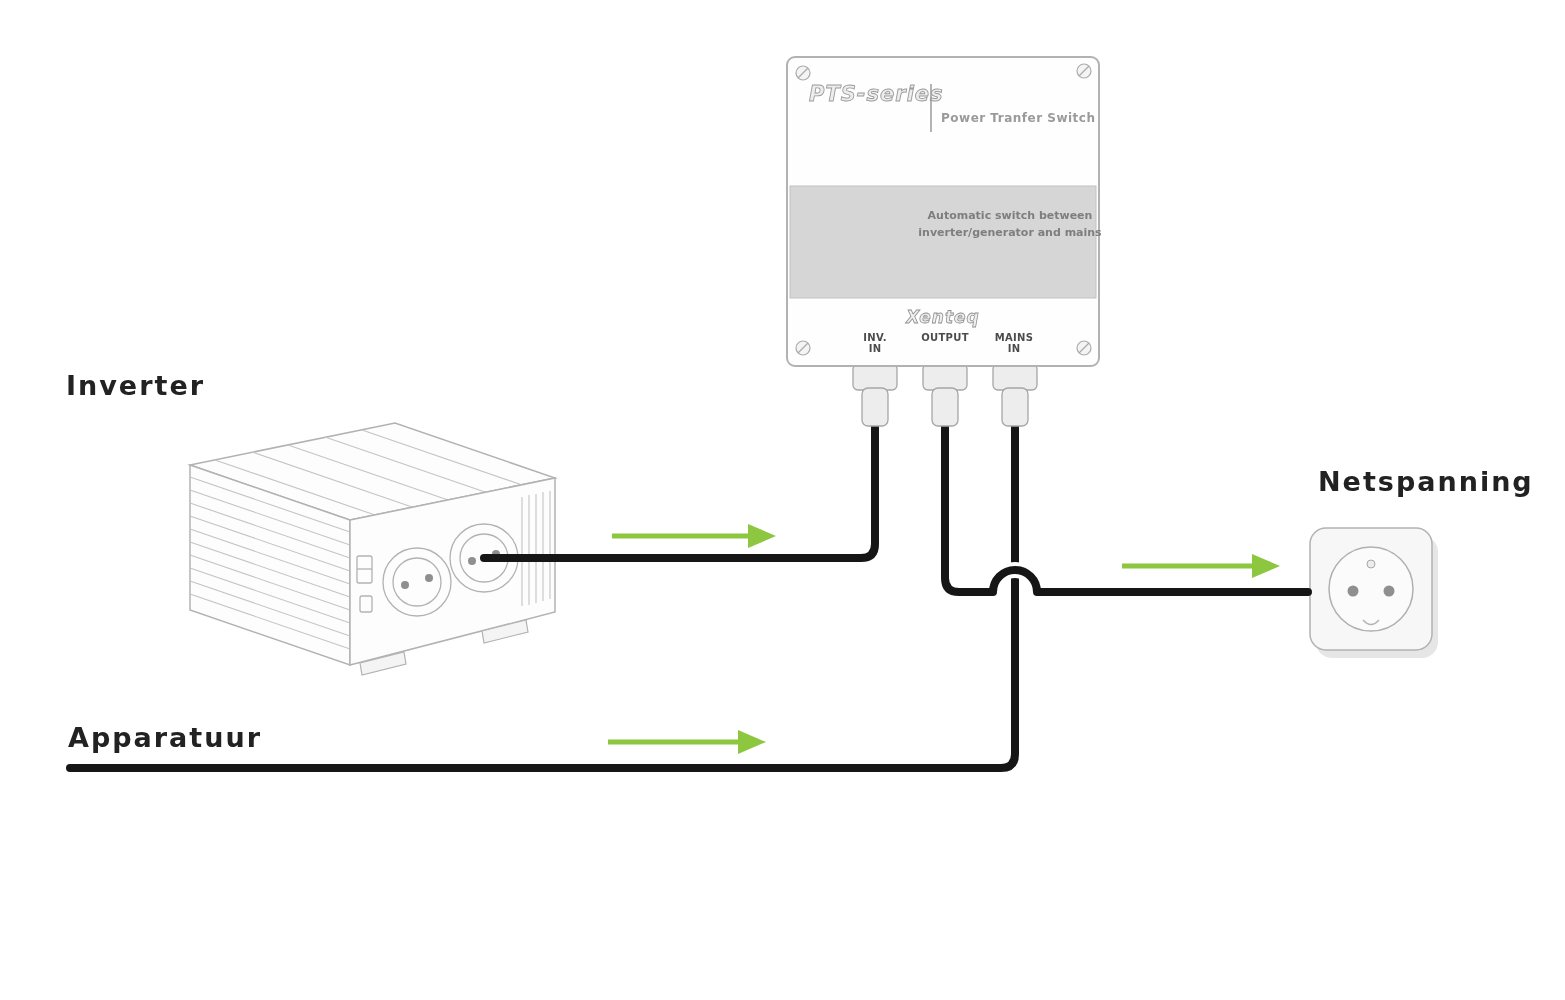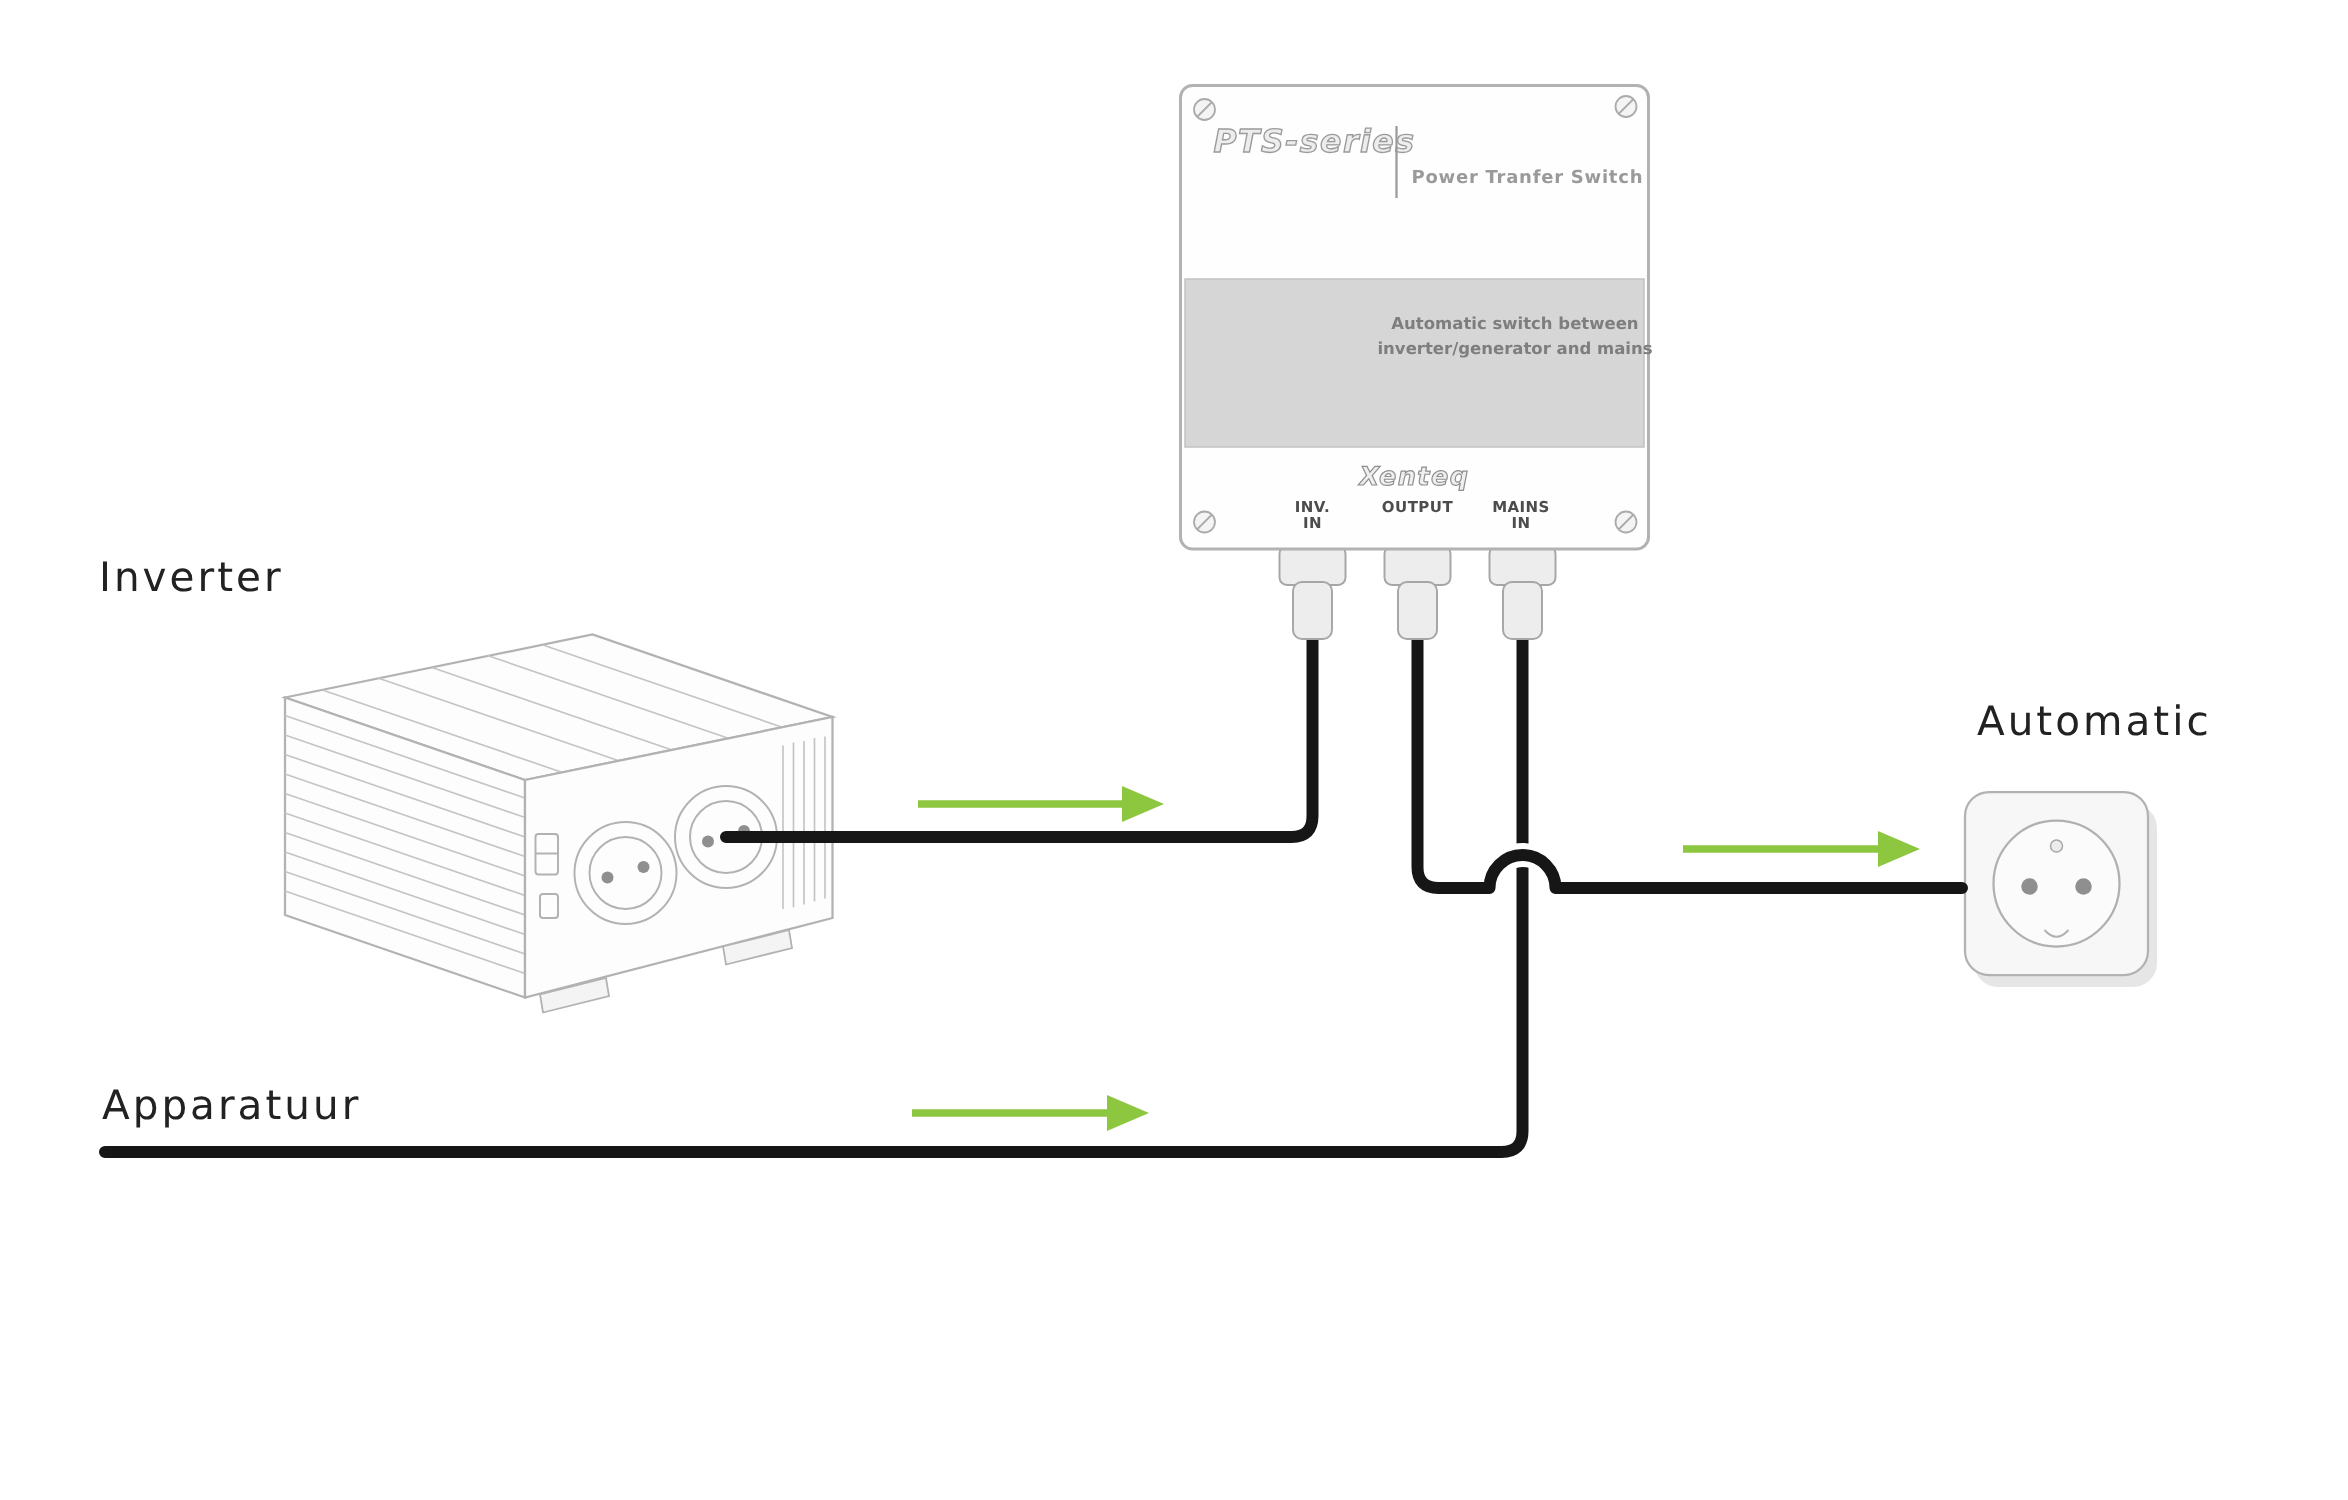--- a/index.html
+++ b/index.html
@@ -1,21 +1,21 @@
 <!DOCTYPE html>
 <html style="--arrow-green: #8dc63f; --cable-black: #161616; --line-gray: #b2b2b2; --panel-gray: #d6d6d6; --label-dark: #222222;"><head>
 <meta charset="utf-8">
 <style>
   * { margin:0; padding:0; box-sizing:border-box; }
   html,body { background:#ffffff; }
   body { font-family:"DejaVu Sans","Liberation Sans",sans-serif; }
   .canvas { position:relative; width:1565px; height:1000px; background:#fff; overflow:hidden; }
   .canvas > svg { position:absolute; left:0; top:0; }
 
-  .label { position:absolute; font-size:27px; letter-spacing:2px; color:var(--label-dark,#222); font-weight:400; }
+  .label { position:absolute; font-size:27px; letter-spacing:2px; color:var(--label-dark,#222); font-weight:700; }
   .label-inverter   { left:66px;   top:370px; }
   .label-netspanning{ left:68px;   top:722px; }
   .label-apparatuur { left:1318px; top:466px; }
 
   
   .pts-body   { fill:#fefefe; stroke:var(--line-gray,#b2b2b2); stroke-width:2; }
   .pts-panel  { fill:var(--panel-gray,#d6d6d6); stroke:#c2c2c2; stroke-width:1; }
   .screw-head { fill:#f4f4f4; stroke:#ababab; stroke-width:1.2; }
   .screw-slot { stroke:#ababab; stroke-width:1.2; }
   .pts-title  { font-size:21px; font-weight:bold; font-style:italic; fill:#ededed; stroke:#9b9b9b; stroke-width:0.9px; letter-spacing:1px; }
@@ -45,21 +45,21 @@
   .socket-hole   { fill:#8f8f8f; }
   .socket-screw  { fill:#ececec; stroke:#a8a8a8; stroke-width:1; }
 </style>
 </head>
 <body>
 
 <div class="canvas">
 
   <div class="label label-inverter">Inverter</div>
   <div class="label label-netspanning">Apparatuur</div>
-  <div class="label label-apparatuur">Automatic</div>
+  <div class="label label-apparatuur">Netspanning</div>
 
   <svg width="1565" height="1000" viewBox="0 0 1565 1000">
 
     <g>
 
       <polygon class="dev" points="190,465 395,423 555,478 350,520"></polygon>
       <g class="dev-line">
         <line x1="375" y1="515" x2="215" y2="460"></line>
         <line x1="412" y1="507" x2="252" y2="452"></line>
         <line x1="448" y1="500" x2="288" y2="445"></line>

